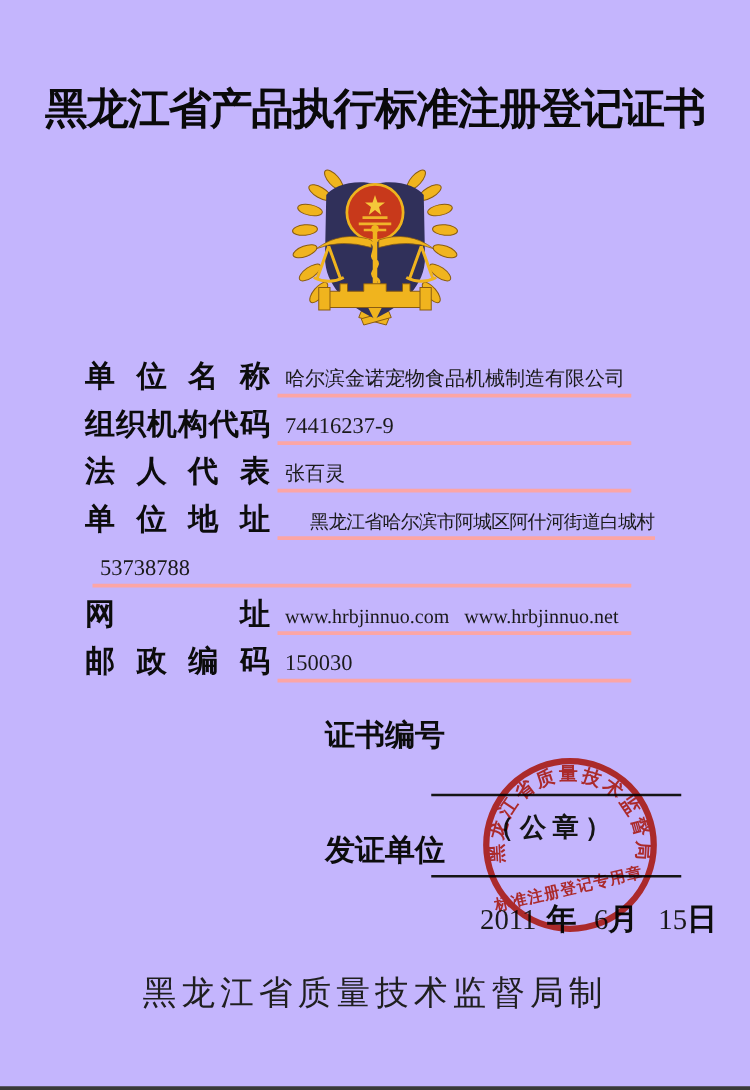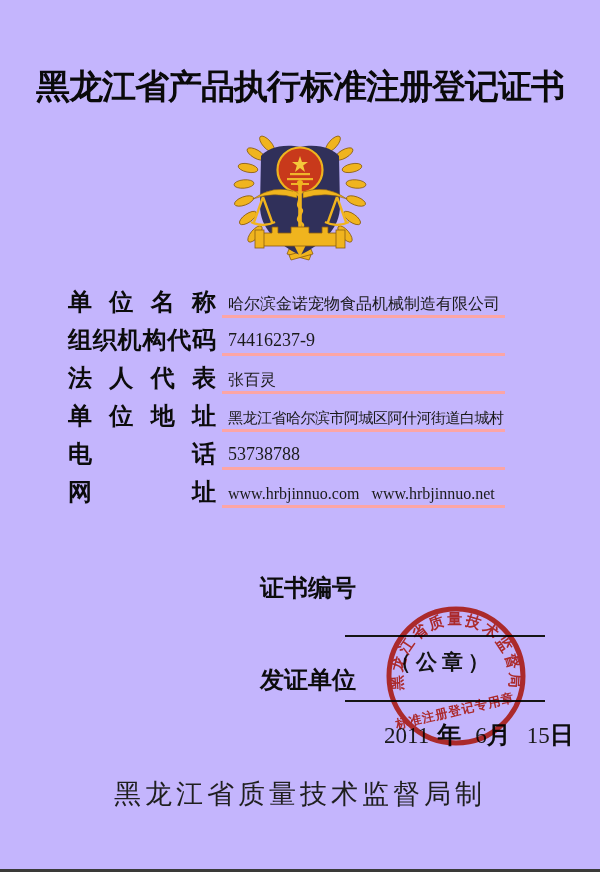--- a/index.html
+++ b/index.html
@@ -31,21 +31,21 @@
     padding-bottom:3px;color:#0c0c0c;
   }
   .fvalue{
     flex:1;margin-left:6px;
     border-bottom:3px solid #fca5a5;
     padding:0 0 2px 6px;
     line-height:1.1;
   }
   .fvalue span{white-space:pre;color:#1a1a1a;}
   .v16{font-size:16px;}
-  .v15{font-size:15px;letter-spacing:-0.5px;}
+  .v15{font-size:15px;letter-spacing:-0.5px;margin-left:20px;}
   .v18{font-size:18px;}
   
   .ilabel{position:absolute;left:260px;font-size:24px;font-weight:bold;color:#0c0c0c;}
   .lbl-certno{top:572px;}
   .lbl-issuer{top:664px;}
   .iline{position:absolute;left:345px;width:200px;height:0;border-top:2px solid #151515;}
   .line-certno{top:635px;}
   .line-issuer{top:700px;}
   .seal-note{
     position:absolute;left:390px;top:648px;
@@ -139,26 +139,29 @@
     </div>
     <div class="row">
       <div class="flabel">法人代表</div>
       <div class="fvalue"><span class="v16">张百灵</span></div>
     </div>
     <div class="row">
       <div class="flabel">单位地址</div>
       <div class="fvalue"><span class="v15">黑龙江省哈尔滨市阿城区阿什河街道白城村</span></div>
     </div>
     <div class="row">
-      <div class="flabel">电话</div>
       <div class="fvalue"><span class="v18">53738788</span></div>
     </div>
     <div class="row">
       <div class="flabel">网址</div>
       <div class="fvalue"><span class="v16">www.hrbjinnuo.com   www.hrbjinnuo.net</span></div>
+    </div>
+    <div class="row">
+      <div class="flabel">邮政编码</div>
+      <div class="fvalue"><span class="v18">150030</span></div>
     </div>
   </div>
 
   <div class="ilabel lbl-certno">证书编号</div>
   <div class="iline line-certno"></div>
 
   <div class="ilabel lbl-issuer">发证单位</div>
   <div class="seal-note">（公章）</div>
   <div class="iline line-issuer"></div>
 

